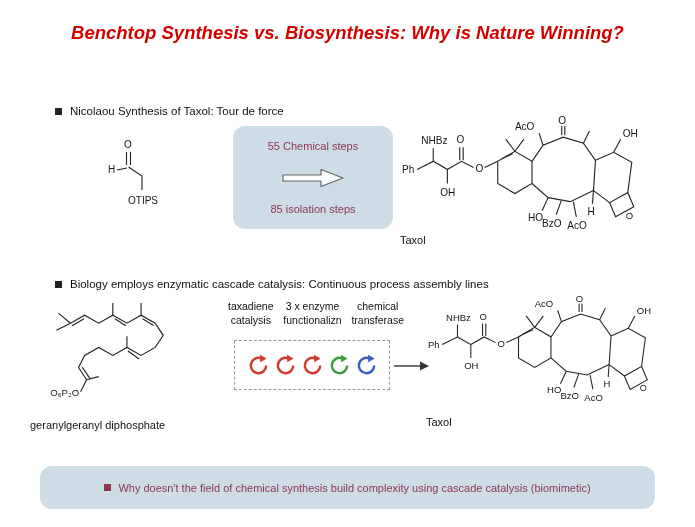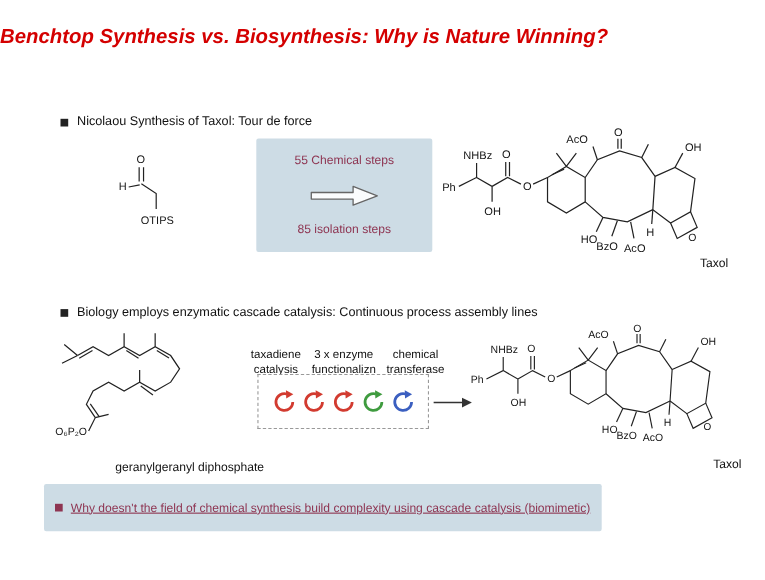--- a/index.html
+++ b/index.html
@@ -1,53 +1,53 @@
 <!DOCTYPE html>
 <html><head>
 <meta charset="utf-8">
 <style>
   * { box-sizing: border-box; }
   html,body { margin:0; padding:0; background:#fff; }
   body { font-family:"Liberation Sans", sans-serif; color:#111; }
   .slide { position:relative; width:695px; height:527px; background:#fff; overflow:hidden; }
 
-  .title { position:absolute; top:22px; left:0; width:100%; 
+  .title { position:absolute; top:22px; left:0; width:100%; text-align:center;
            font-size:18.5px; font-weight:bold; font-style:italic; }
 
   .heading { position:absolute; display:flex; align-items:center; gap:8px;
              font-size:11.5px; color:#111;margin-top:20px; }
   .heading.h1 { left:55px; top:85px; }
   .heading.h2 { left:55px; top:258px; }
   .sq { width:7px; height:7px; background:#222; flex:none; }
   .sq.red { background:currentColor; }
 
-  .panel { position:absolute; background:#cddce5; border-radius:2px; }
+  .panel { position:absolute; background:#cddce5; border-radius:12px; }
   .steps-box { left:233px; top:126px; width:160px; height:103px;
                display:flex; flex-direction:column; align-items:center;
                justify-content:space-evenly; }
   .steps-text { font-size:11px; font-weight:normal; }
 
-  .banner { left:40px; top:440px; width:507px; height:43px;
-            display:flex; align-items:center; justify-content:center; font-size:11px;text-decoration:underline; }
+  .banner { left:40px; top:466px; width:615px; height:43px;
+            display:flex; align-items:center; justify-content:center; font-size:11px; }
   .banner .sq { margin-right:7px; }
 
   .struct { position:absolute; }
   .reactant { left:100px; top:132px; }
   .taxol1 { left:400px; top:116px; }
   .taxol2 { left:426px; top:294px; }
   .ggpp   { left:48px;  top:296px; }
 
-  .caption { position:absolute; font-size:11px; color:#111; text-align:right; }
+  .caption { position:absolute; font-size:11px; color:#111; text-align:left; }
   .taxol-cap1 { left:400px; top:234px; width:262px; }
   .taxol-cap2 { left:426px; top:416px; width:248px; }
   .ggpp-cap   { left:30px;  top:419px; width:210px; }
 
   .enzymes { position:absolute; left:228px; top:300px; width:176px;
              display:flex; justify-content:space-between;
-             font-size:10.5px; line-height:1.3; text-align:center; color:#111;margin-top:16px; }
+             font-size:10.5px; line-height:1.3; text-align:center; color:#111; }
 
   .cascade-box { position:absolute; left:234px; top:340px; width:156px; height:50px;
                  border:1.6px dashed #999; display:flex; align-items:center;
                  justify-content:center; gap:4px; background:#fff; }
 
   .cascade-caption { position:absolute; left:216px; top:397px; width:192px;
                      text-align:center; font-size:10.5px; line-height:1.55; }
 
   .arrow2 { position:absolute; left:394px; top:360px; }
 

